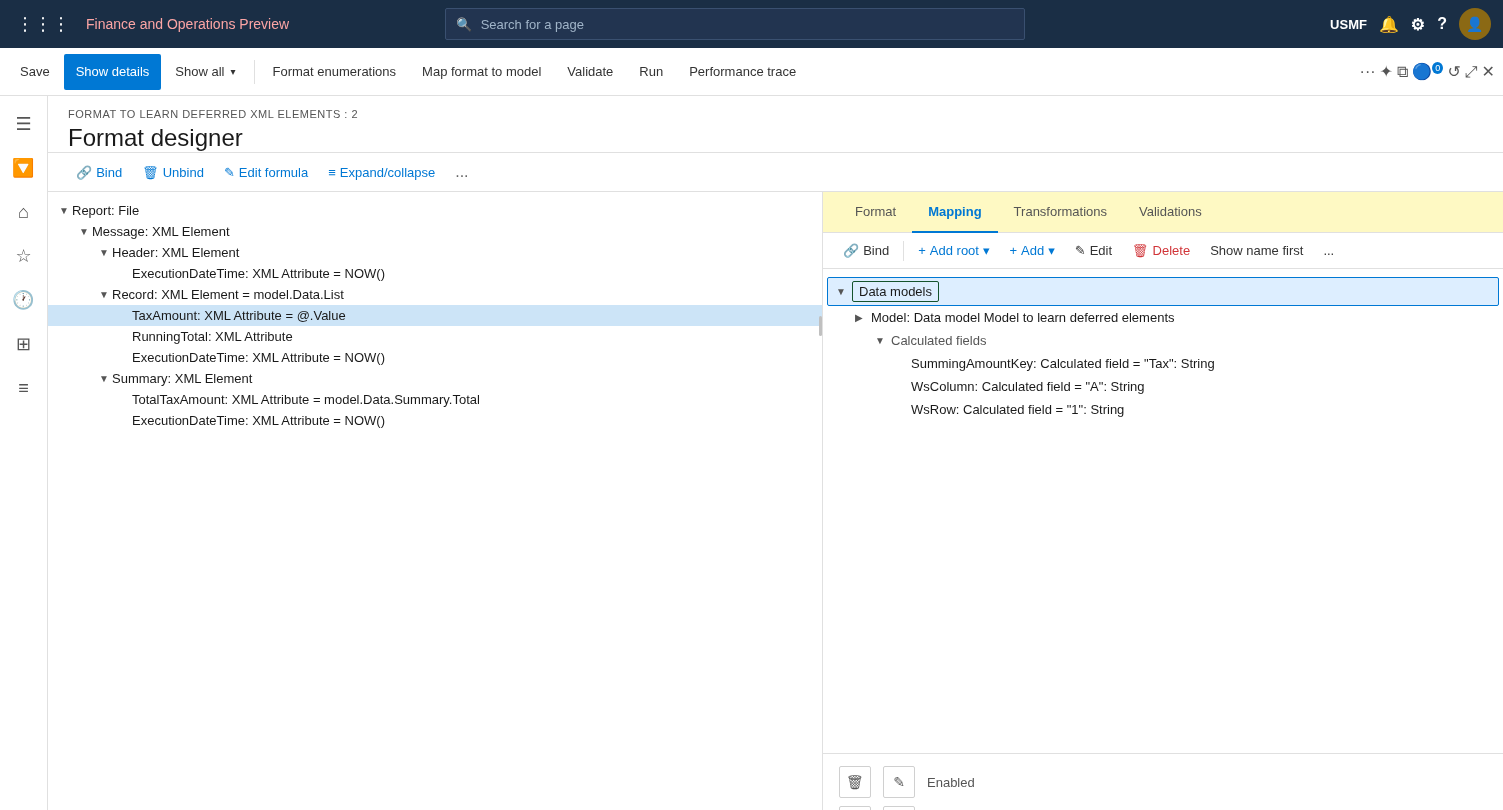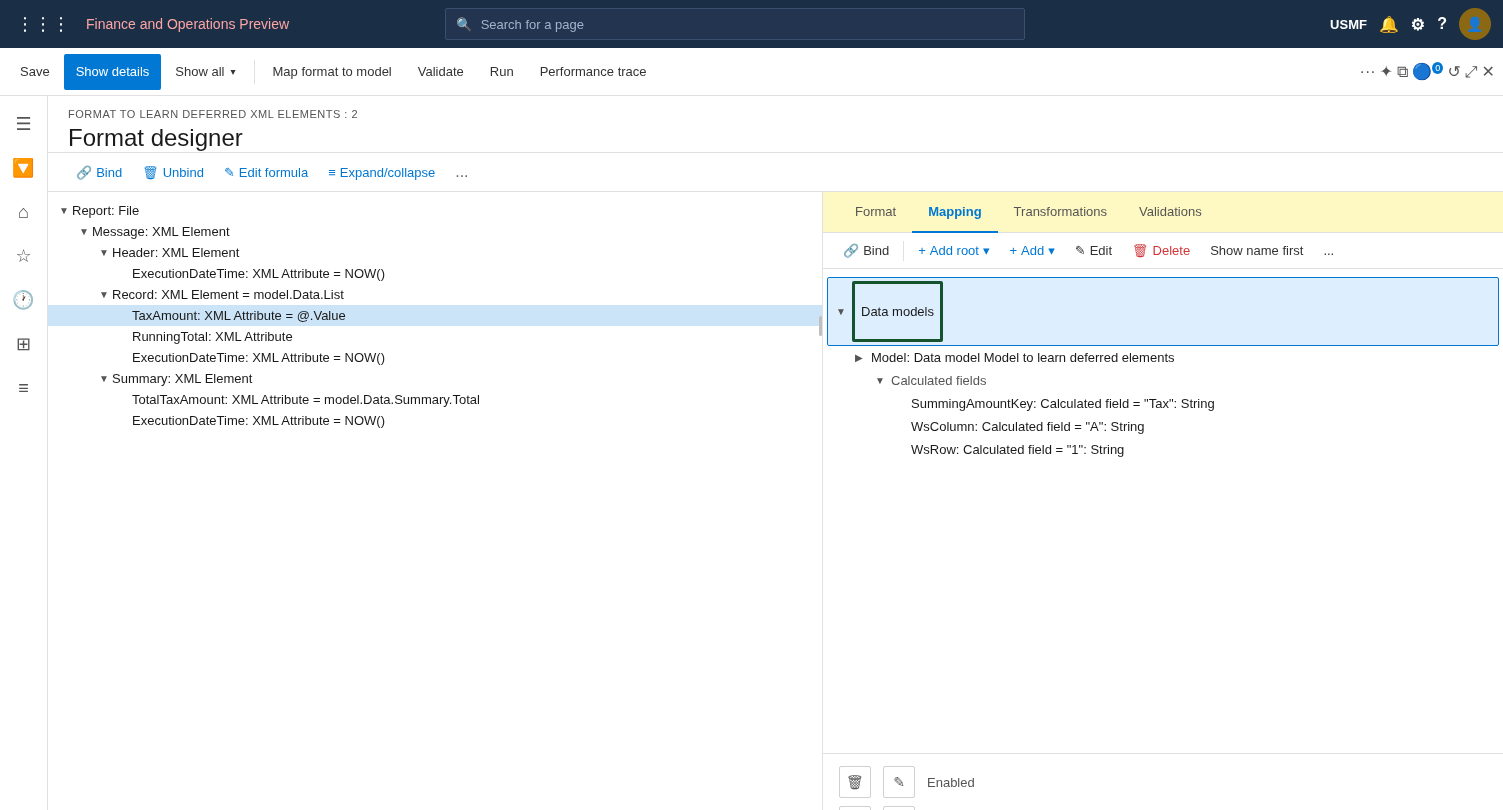--- a/index.html
+++ b/index.html
@@ -250,20 +250,21 @@
 </div>
 
 <div class="toolbar">
   <button class="toolbar-btn">Save</button>
   <button class="toolbar-btn primary">Show details</button>
   <button class="toolbar-btn">
     <span>Show all</span>
     <span class="caret">▾</span>
   </button>
   <div class="toolbar-separator"></div>
+  <button class="toolbar-btn">Format enumerations</button>
   <button class="toolbar-btn">Map format to model</button>
   <button class="toolbar-btn">Validate</button>
   <button class="toolbar-btn">Run</button>
   <button class="toolbar-btn">Performance trace</button>
   <div class="toolbar-right">
     <span style="font-size:16px;cursor:pointer;color:#555;">···</span>
     <span style="font-size:16px;cursor:pointer;color:#555;">✦</span>
     <span style="font-size:16px;cursor:pointer;color:#555;">⧉</span>
     <span style="font-size:16px;cursor:pointer;color:#0078d4;position:relative;">
       🔵<sup style="font-size:9px;background:#0078d4;color:white;border-radius:50%;padding:1px 3px;">0</sup>
@@ -414,21 +415,21 @@
           </button>
           <button class="map-btn secondary">
             <span>...</span>
           </button>
         </div>
 
         <div class="data-model-tree">
 
           <div class="dm-node selected" style="padding-left:8px;">
             <span style="width:16px;color:#555;font-size:10px;display:inline-flex;align-items:center;">▼</span>
-            <span class="dm-label" style="background:#ddeeff;padding:20px 6px;border-radius:2px;border:3px solid #14532d;">Data models</span>
+            <span class="dm-label" style="background:#ddeeff;padding:2px 6px;border-radius:2px;border:1px solid #14532d;">Data models</span>
           </div>
 
           <div class="dm-node" style="padding-left:32px;">
             <span style="width:16px;color:#555;font-size:10px;display:inline-flex;align-items:center;">▶</span>
             <span class="dm-label">Model: Data model Model to learn deferred elements</span>
           </div>
 
           <div class="dm-node" style="padding-left:52px;">
             <span style="width:16px;color:#555;font-size:10px;display:inline-flex;align-items:center;">▼</span>
             <span class="dm-label category">Calculated fields</span>

